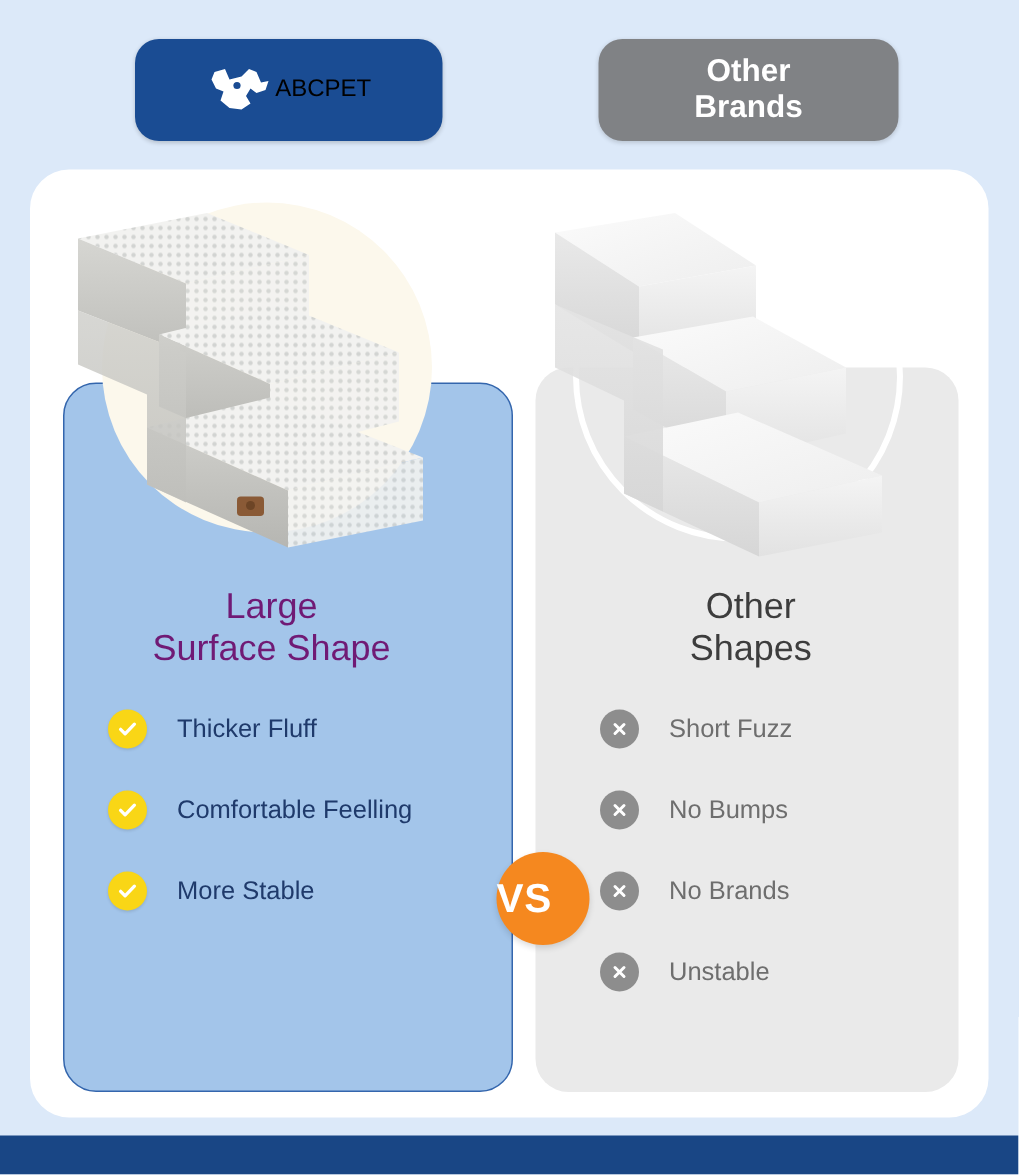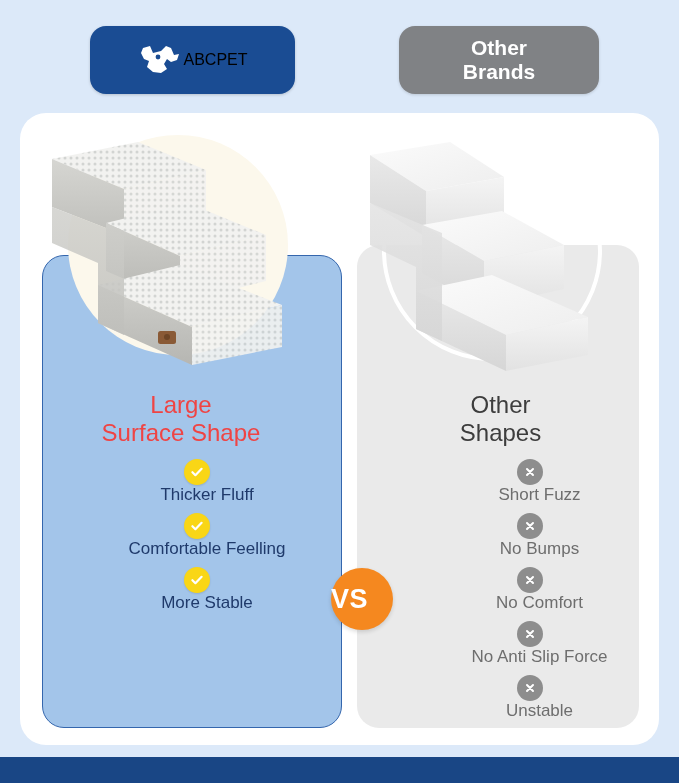--- a/index.html
+++ b/index.html
@@ -127,21 +127,21 @@
 
   
   .shape-heading {
     position: absolute;
     width: 100%;
     text-align: center;
     line-height: 1.18;
   }
   #heading-product {
     top: 278px;
-    color: #ef4444;
+    color: #701a75;
     font-size: 24px;
   }
   #heading-other {
     top: 278px;
     color: #3d3d3d;
     font-size: 24px;
   }
   .heading-line { display: block; }
 
   
@@ -152,24 +152,23 @@
     width: 100%;
     margin: 0;
     padding: 0;
     list-style: none;
   }
   .feature-item {
     display: flex;
     align-items: center;
     height: 54px;
     box-sizing: border-box;
-    flex-direction: column;
   }
   #list-product .feature-item { padding-left: 52px; }
-  #list-other   .feature-item { padding-left: 78px; }
+  #list-other   .feature-item { padding-left: 58px; }
 
   .status-icon {
     flex: 0 0 auto;
     width: 26px;
     height: 26px;
     border-radius: 50%;
     display: flex;
     align-items: center;
     justify-content: center;
     margin-right: 20px;
@@ -377,29 +376,21 @@
             </svg>
         </span>
         <span class="feature-label">No Bumps</span>
       </li>
       <li class="feature-item">
         <span class="status-icon cross">
           <svg width="16" height="16" viewBox="0 0 16 16">
             <path d="M5 5 L11 11 M11 5 L5 11" stroke="#ffffff" stroke-width="2" stroke-linecap="round"></path>
             </svg>
         </span>
-        <span class="feature-label">No Comfort</span>
-      </li>
-      <li class="feature-item">
-        <span class="status-icon cross">
-          <svg width="16" height="16" viewBox="0 0 16 16">
-            <path d="M5 5 L11 11 M11 5 L5 11" stroke="#ffffff" stroke-width="2" stroke-linecap="round"></path>
-            </svg>
-        </span>
-        <span class="feature-label">No Anti Slip Force</span>
+        <span class="feature-label">No Brands</span>
       </li>
       <li class="feature-item">
         <span class="status-icon cross">
           <svg width="16" height="16" viewBox="0 0 16 16">
             <path d="M5 5 L11 11 M11 5 L5 11" stroke="#ffffff" stroke-width="2" stroke-linecap="round"></path>
             </svg>
         </span>
         <span class="feature-label">Unstable</span>
       </li>
     </ul>

